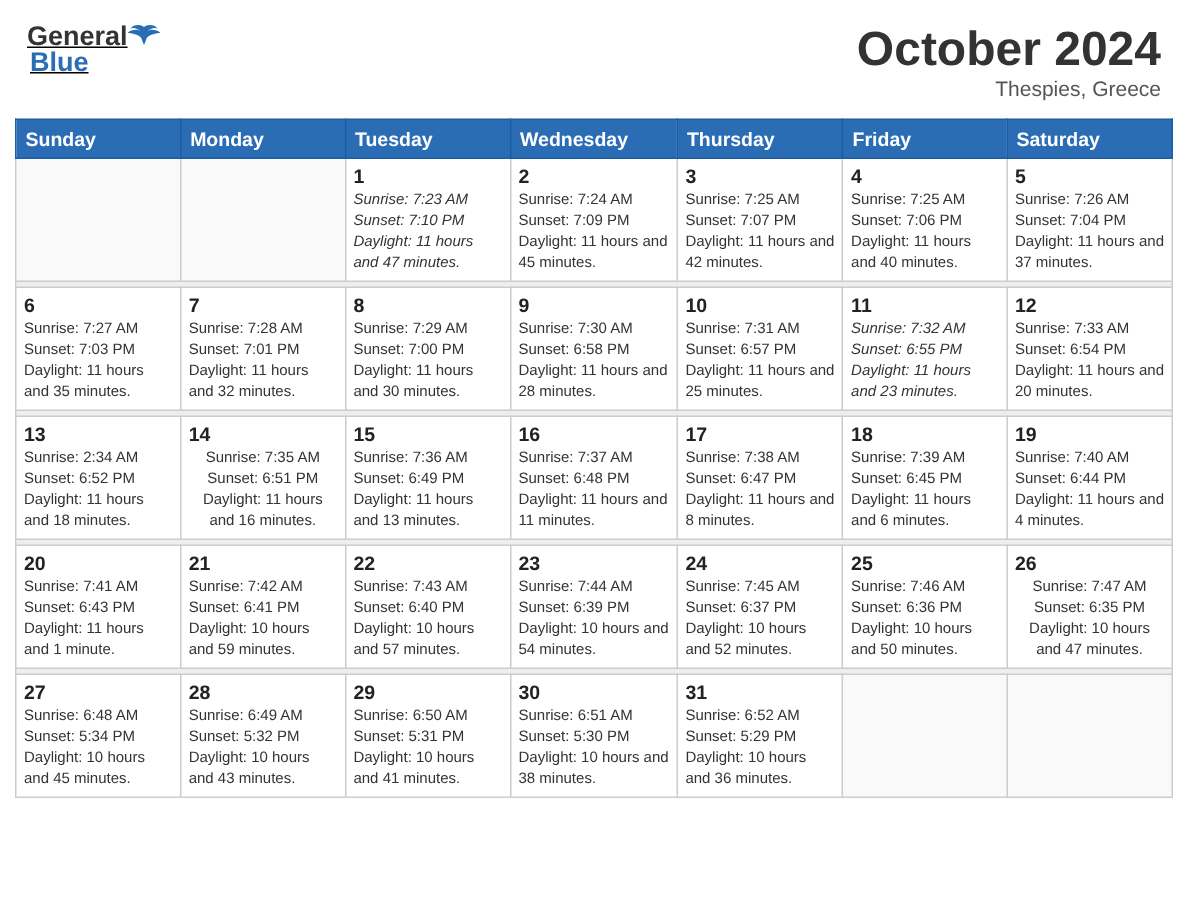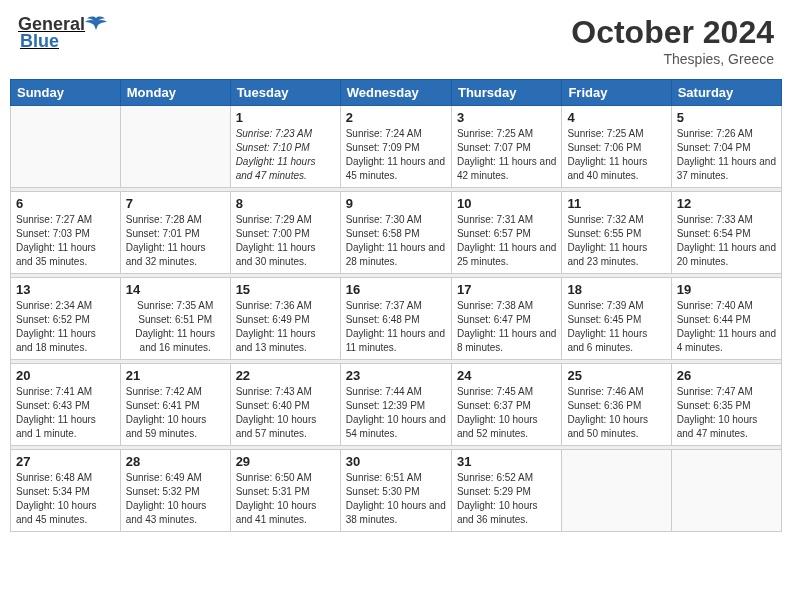--- a/index.html
+++ b/index.html
@@ -178,21 +178,21 @@
 Daylight: 11 hours and 28 minutes.</div>
         </td>
         <td>
           <span class="day-number">10</span>
           <div class="day-info" style="white-space: pre-line;">Sunrise: 7:31 AM
 Sunset: 6:57 PM
 Daylight: 11 hours and 25 minutes.</div>
         </td>
         <td>
           <span class="day-number">11</span>
-          <div class="day-info" style="white-space: pre-line;">Sunrise: 7:32 AM
+          <div class="day-info" style="white-space: pre-line; font-style: italic;">Sunrise: 7:32 AM
 Sunset: 6:55 PM
 Daylight: 11 hours and 23 minutes.</div>
         </td>
         <td>
           <span class="day-number">12</span>
           <div class="day-info" style="white-space: pre-line;">Sunrise: 7:33 AM
 Sunset: 6:54 PM
 Daylight: 11 hours and 20 minutes.</div>
         </td>
       </tr>
@@ -261,38 +261,38 @@
         </td>
         <td>
           <span class="day-number">22</span>
           <div class="day-info" style="white-space: pre-line;">Sunrise: 7:43 AM
 Sunset: 6:40 PM
 Daylight: 10 hours and 57 minutes.</div>
         </td>
         <td>
           <span class="day-number">23</span>
           <div class="day-info" style="white-space: pre-line;">Sunrise: 7:44 AM
-Sunset: 12:39 PM
+Sunset: 6:39 PM
 Daylight: 10 hours and 54 minutes.</div>
         </td>
         <td>
           <span class="day-number">24</span>
           <div class="day-info" style="white-space: pre-line;">Sunrise: 7:45 AM
 Sunset: 6:37 PM
 Daylight: 10 hours and 52 minutes.</div>
         </td>
         <td>
           <span class="day-number">25</span>
           <div class="day-info" style="white-space: pre-line;">Sunrise: 7:46 AM
 Sunset: 6:36 PM
 Daylight: 10 hours and 50 minutes.</div>
         </td>
         <td>
           <span class="day-number">26</span>
-          <div class="day-info" style="white-space: pre-line;">Sunrise: 7:47 AM
+          <div class="day-info" style="white-space: pre-line; text-align: center;">Sunrise: 7:47 AM
 Sunset: 6:35 PM
 Daylight: 10 hours and 47 minutes.</div>
         </td>
       </tr>
       <tr>
         <td colspan="7" style="height: 4px; background: rgb(238, 238, 238); padding: 0px;"></td>
       </tr>
       <tr>
         <td>
           <span class="day-number">27</span>

